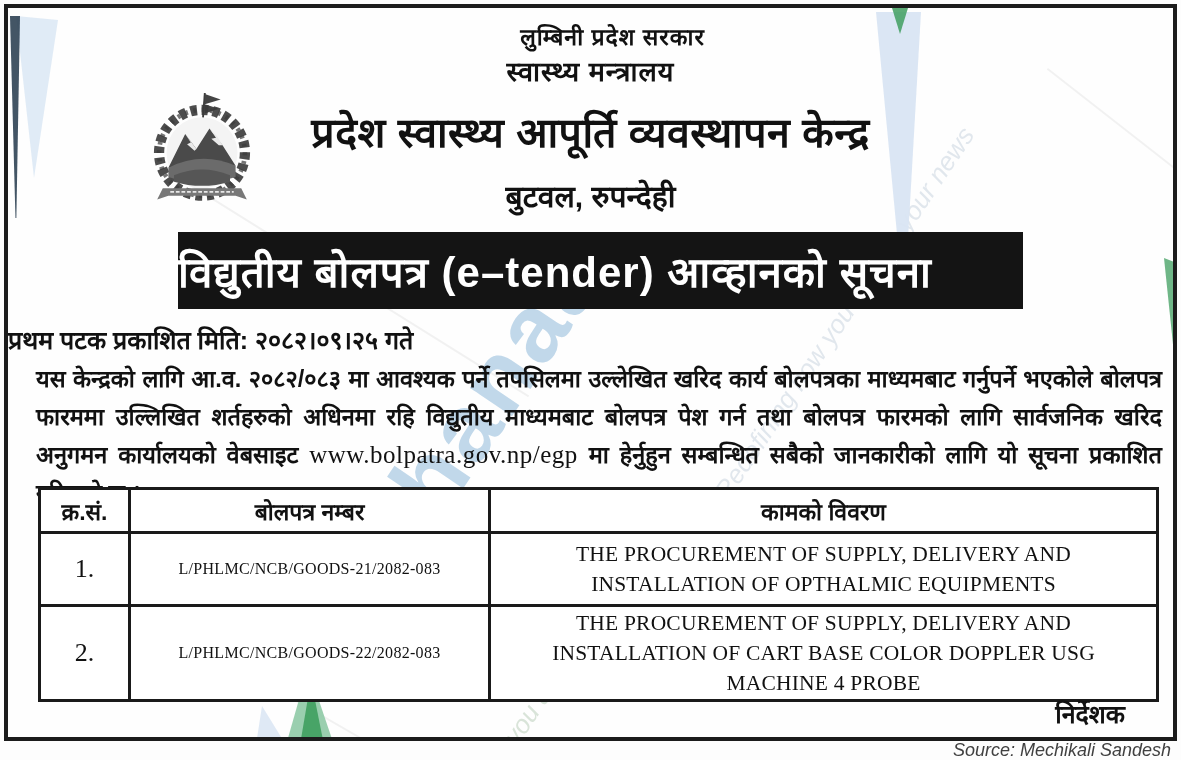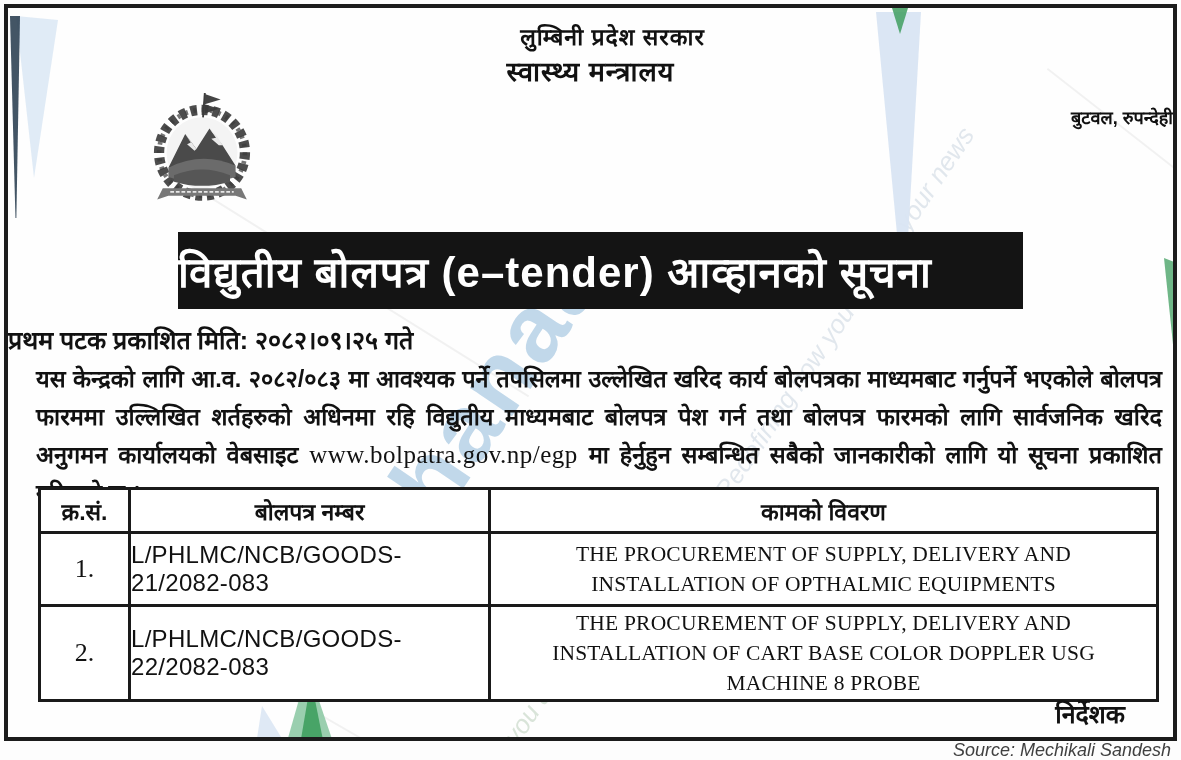--- a/index.html
+++ b/index.html
@@ -48,21 +48,21 @@
   }
   .watermark-tagline.second { left: 700px; top: 480px; color: rgba(160, 180, 200, 0.3); }
 
   
   .shard { position: absolute; pointer-events: none; }
 
   .header-block { position: absolute; left: 0; top: 12px; width: 100%; text-align: center; }
   .gov-line   { font-size: 23px; font-weight: 600; letter-spacing: 1px; padding-left: 44px; }
   .ministry-line { font-size: 27px; font-weight: 600; letter-spacing: 1px; }
   .org-line   { font-size: 41px; font-weight: 800; margin-top: 14px; letter-spacing: 0.5px; }
-  .loc-line   { font-size: 18px; font-weight: 600; margin-top: 16px; text-align: right; }
+  .loc-line   { font-size: 30px; font-weight: 600; margin-top: 16px; }
 
   .emblem { position: absolute; left: 138px; top: 82px; width: 112px; height: 118px; }
 
   .banner {
     position: absolute; left: 170px; top: 224px; width: 845px; height: 77px;
     background: #141414;
     display: flex; align-items: center; justify-content: flex-start;
   }
   .banner-text {
     color: #ffffff; font-size: 42px; font-weight: 800; letter-spacing: 1px;
@@ -98,22 +98,23 @@
     text-align: center; background: #fff;
   }
   .col-sn { width: 90px; }
   .col-no { width: 360px; margin-top: 28px; }
   .cell-sn {
     text-align: center;
     font-family: "Liberation Serif", "DejaVu Serif", serif;
     font-size: 26px;
   }
   .cell-no {
-    font-family: Liberation Sans, sans-serif;
-    font-size: 24px; letter-spacing: 0.3px;
+    text-align: center;
+    font-family: Liberation Serif, serif;
+    font-size: 16px; letter-spacing: 0.3px;
   }
   .cell-desc {
     text-align: center;
     font-family: "Liberation Serif", "DejaVu Serif", serif;
     font-size: 21.5px; letter-spacing: 0.2px;
     padding: 1px 26px; line-height: 30px;
   }
   .row-h { height: 73px; }
 
   .signature {
@@ -179,20 +180,21 @@
       <path d="M24,82 Q60,64 96,80 L96,92 Q60,104 24,92 Z" fill="#6b6b6b"></path>
       <path d="M30,90 Q60,78 90,90 L90,97 Q60,106 30,97 Z" fill="#565656"></path>
 
       <path d="M18,104 L102,104 L108,116 L96,112 L24,112 L12,116 Z" fill="#787878"></path>
       <line x1="26" y1="108" x2="94" y2="108" stroke="#e8e8e8" stroke-width="2" stroke-dasharray="4 2"></line>
     </svg>
 
     <div class="header-block">
       <div class="gov-line">लुम्बिनी प्रदेश सरकार</div>
       <div class="ministry-line">स्वास्थ्य मन्त्रालय</div>
+      <div class="org-line">प्रदेश स्वास्थ्य आपूर्ति व्यवस्थापन केन्द्र</div>
       <div class="loc-line">बुटवल, रुपन्देही</div>
     </div>
 
     <div class="banner">
       <span class="banner-text">विद्युतीय बोलपत्र (e–tender) आव्हानको सूचना</span>
     </div>
 
     <div class="pub-date">प्रथम पटक प्रकाशित मिति: २०८२।०९।२५ गते</div>
 
     <div class="body-para">
@@ -209,21 +211,21 @@
       </thead>
       <tbody>
         <tr class="row-h">
           <td class="cell-sn">1.</td>
           <td class="cell-no">L/PHLMC/NCB/GOODS-21/2082-083</td>
           <td class="cell-desc">THE PROCUREMENT OF SUPPLY, DELIVERY AND INSTALLATION OF OPTHALMIC EQUIPMENTS</td>
         </tr>
         <tr class="row-h">
           <td class="cell-sn">2.</td>
           <td class="cell-no">L/PHLMC/NCB/GOODS-22/2082-083</td>
-          <td class="cell-desc">THE PROCUREMENT OF SUPPLY, DELIVERY AND INSTALLATION OF CART BASE COLOR DOPPLER USG MACHINE 8 PROBE</td>
+          <td class="cell-desc">THE PROCUREMENT OF SUPPLY, DELIVERY AND INSTALLATION OF CART BASE COLOR DOPPLER USG MACHINE 4 PROBE</td>
         </tr>
       </tbody>
     </table>
 
     <div class="signature">निर्देशक</div>
 
   </div>
 
   <div class="source-line">Source: Mechikali Sandesh</div>
 

